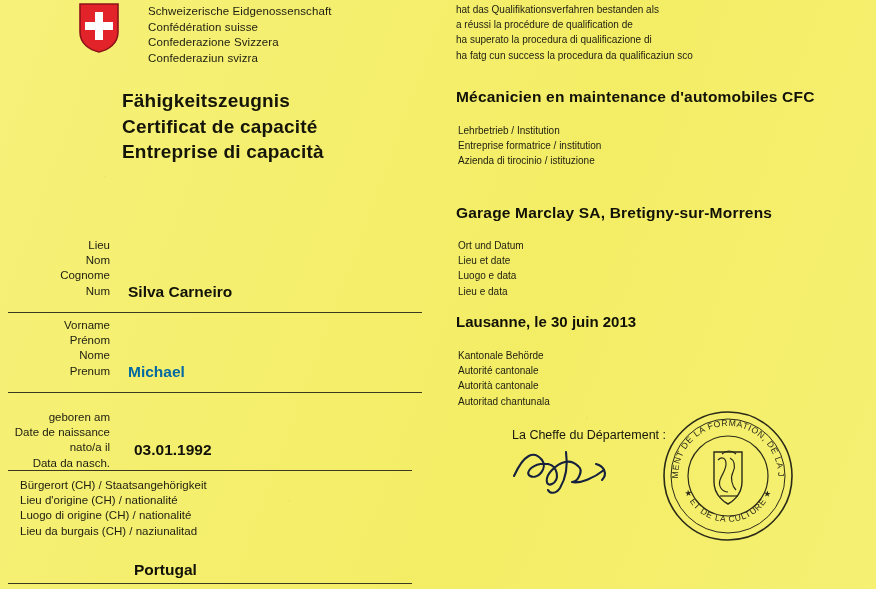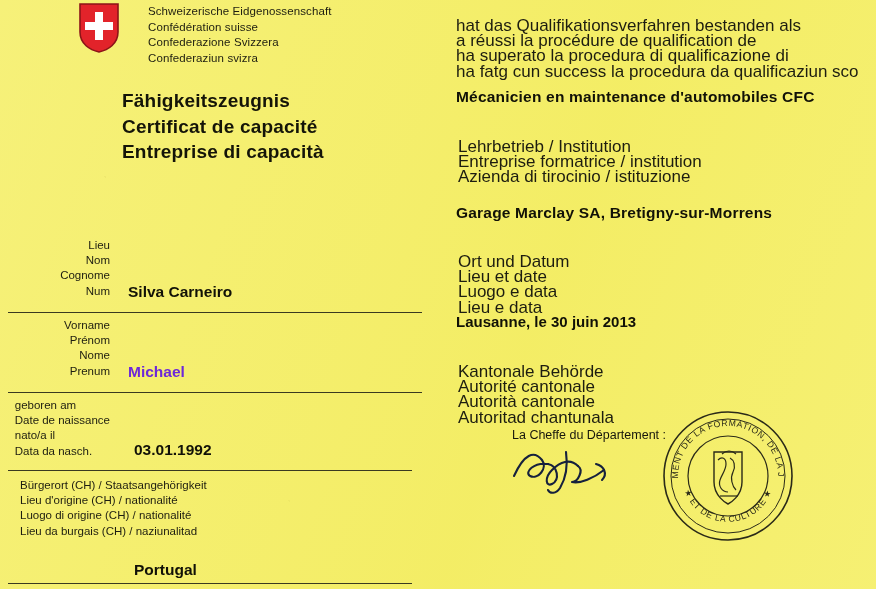--- a/index.html
+++ b/index.html
@@ -81,24 +81,23 @@
   }
   .rule {
     position: absolute;
     height: 0;
     border-top: 1px solid #3a3a20;
   }
 
   
   .r-small {
     position: absolute;
-    font-size: 17px;
+    font-size: 10px;
     line-height: 15.2px;
     color: #1d1d10;
-    margin-top: 16px;
   }
   .r-head {
     position: absolute;
     font-size: 15.5px;
     font-weight: bold;
     color: #111107;
     letter-spacing: 0.2px;
   }
   .r-date {
     position: absolute;
@@ -187,28 +186,28 @@
     <div class="rule" style="left:8px;top:312px;width:414px;"></div>
 
     <div class="field" style="top:318px;">
       <div style="position:relative;height:62px;">
         <div style="position:absolute;right:312px;top:0;text-align:right;font-size:11.5px;line-height:15.2px;color:#1d1d10;">
           <div>Vorname</div>
           <div>Prénom</div>
           <div>Nome</div>
           <div>Prenum</div>
         </div>
-        <div style="position:absolute;left:118px;top:45px;font-size:15.5px;font-weight:bold;color:#6d28d9;">Michael</div>
+        <div style="position:absolute;left:118px;top:45px;font-size:15.5px;font-weight:bold;color:#0369a1;">Michael</div>
       </div>
     </div>
     <div class="rule" style="left:8px;top:392px;width:414px;"></div>
 
     <div class="field" style="top:398px;">
       <div style="position:relative;height:62px;">
-        <div style="position:absolute;right:312px;top:0;font-size:11.5px;line-height:15.2px;color:#1d1d10;">
+        <div style="position:absolute;right:312px;top:12px;text-align:right;font-size:11.5px;line-height:15.2px;color:#1d1d10;">
           <div>geboren am</div>
           <div>Date de naissance</div>
           <div>nato/a il</div>
           <div>Data da nasch.</div>
         </div>
         <div style="position:absolute;left:124px;top:43px;font-size:15.5px;font-weight:bold;color:#111107;">03.01.1992</div>
       </div>
     </div>
     <div class="rule" style="left:8px;top:470px;width:404px;"></div>
 

